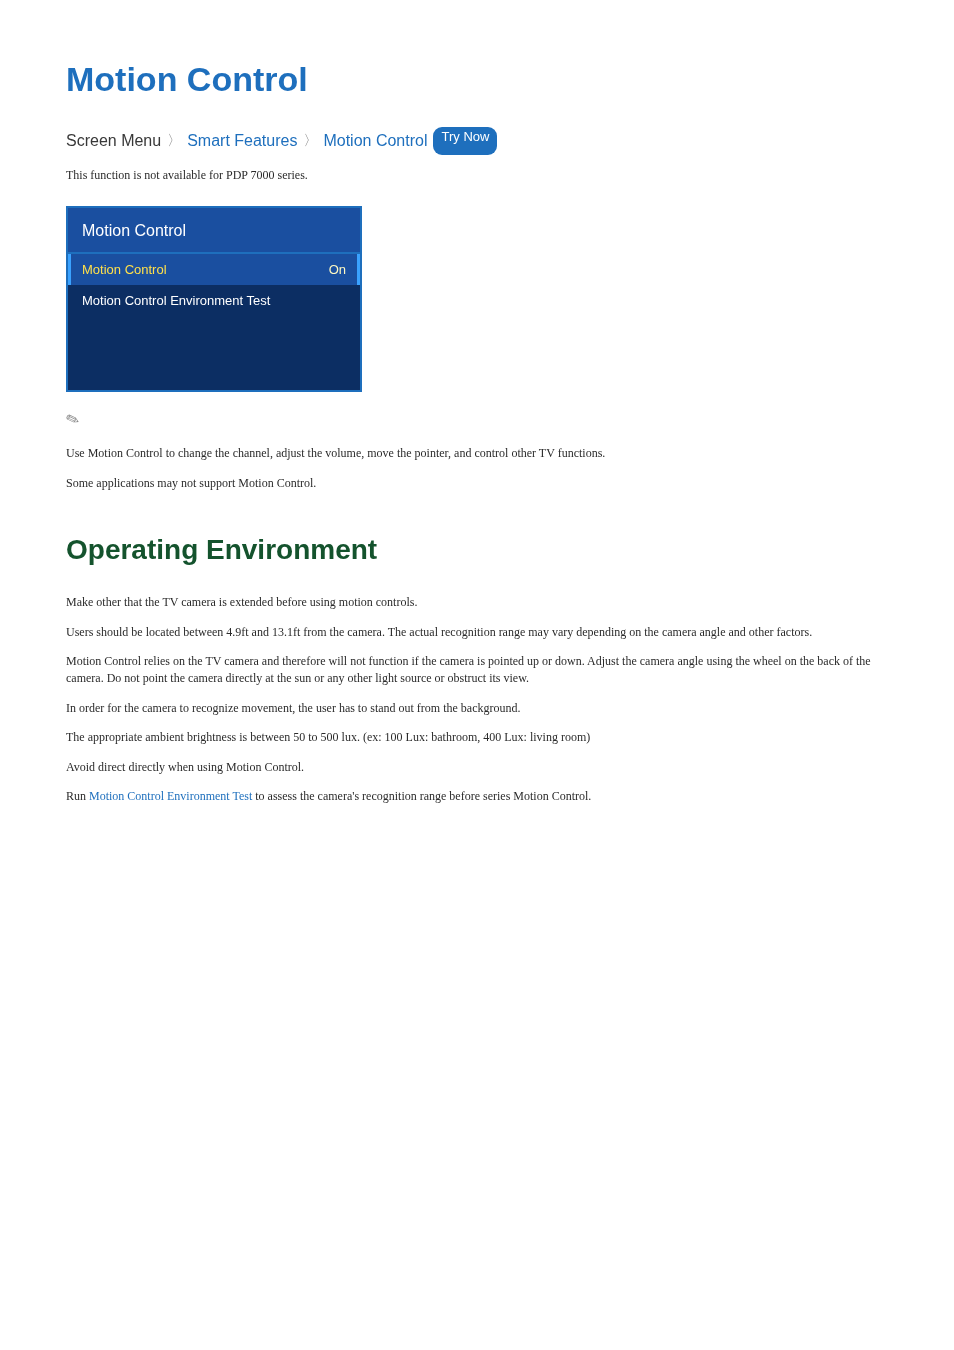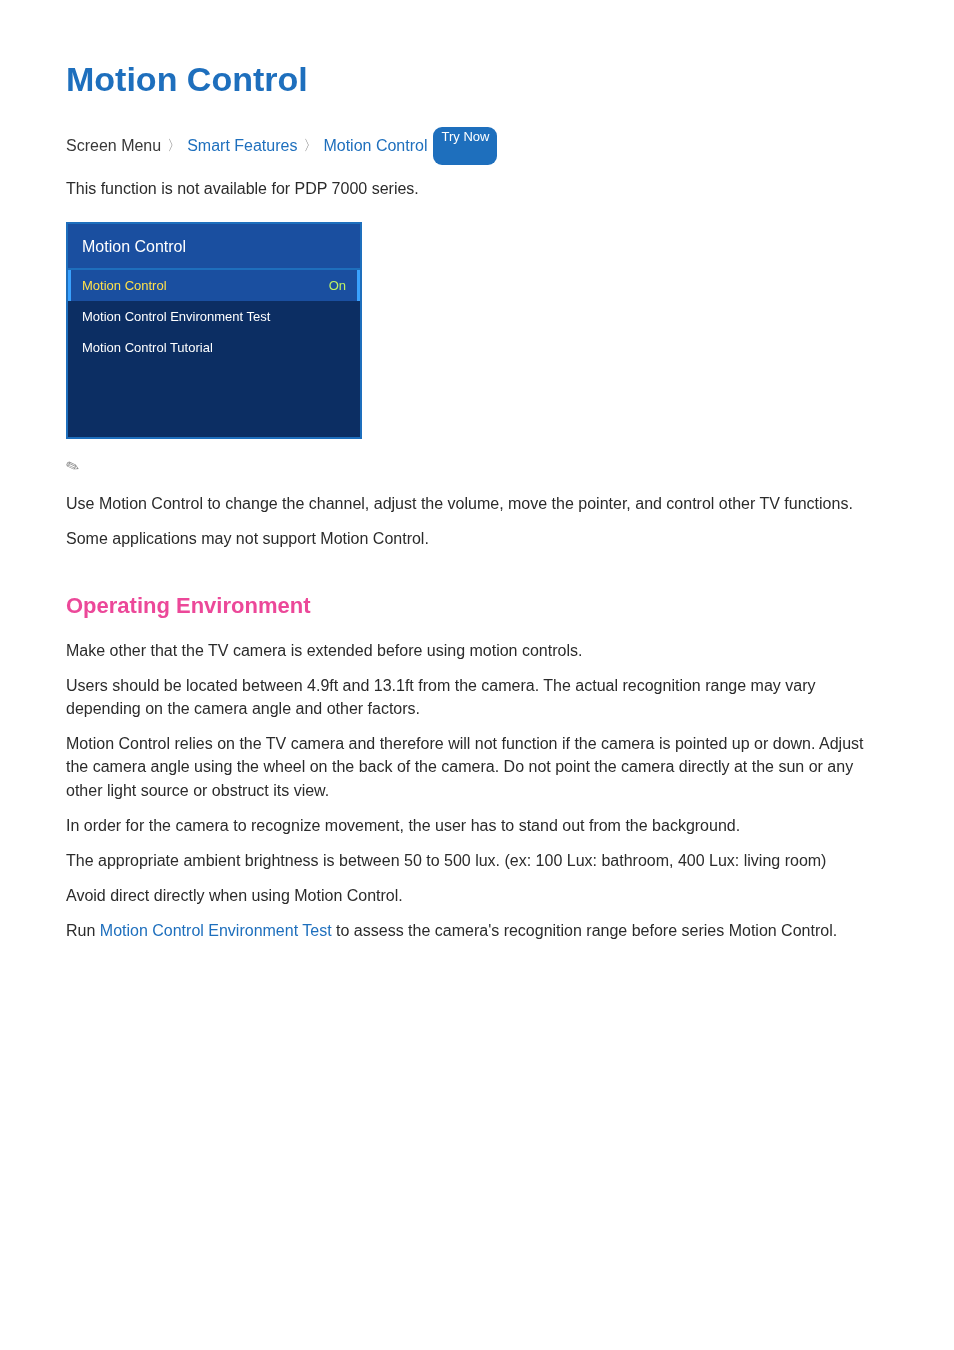--- a/index.html
+++ b/index.html
@@ -26,29 +26,30 @@
     flex-wrap: wrap;
     gap: 4px;
   }
   .breadcrumb .crumb-link { color: #1e6fbd; }
   .breadcrumb .chev { color: #8a8a8a; padding: 0 2px; font-size: 14px;}
   .try-now {
     display: inline-block;
     background: #1e6fbd;
     color: #fff;
     font-size: 13px;
-    padding: 2px 8px 21px 8px;
+    padding: 2px 8px 11px 8px;
     border-radius: 9px;
     margin-left: 2px;
   }
   p.body-text {
-    font-size: 16px;
+    font-size: 12px;
     color: #2b2b2b;
     line-height: 1.45;
     margin-bottom: 12px;
+    font-family: Liberation Serif, serif;
   }
   p.body-text .inline-link { color: #1e6fbd; }
 
   .panel {
     width: 296px;
     margin: 22px 0 18px 0;
     border: 2px solid #1e6fbd;
     background: #0c2e63;
   }
   .panel-header {
@@ -70,42 +71,42 @@
     font-size: 13px;
   }
   .panel-row.selected {
     background: #1a4fa0;
     border-left: 3px solid #3aa2ff;
     border-right: 3px solid #3aa2ff;
     padding-left: 11px;
     padding-right: 11px;
   }
   .panel-row.selected .row-label { color: #ffe04a; }
-  .panel-row.selected .row-value { color: #bef264; }
+  .panel-row.selected .row-value { color: #fef9c3; }
   .panel-row .row-value { color: #e9f2ff; }
 
   .note {
     display: flex;
     align-items: center;
     gap: 12px;
     color: #8a8a8a;
     font-size: 15px;
     margin-bottom: 16px;
   }
   .note-icon {
     color: #8a8a8a;
     transform: rotate(-20deg);
     font-size: 16px;
   }
 
   h2.section-title {
-    color: #ec4899;
-    font-size: 22px;
+    color: #14532d;
+    font-size: 28px;
     font-weight: 600;
-    margin: 42px 0 20px 0;
+    margin: 42px 0 28px 0;
   }
 </style>
 </head>
 <body>
 
 <h1 class="page-title">Motion Control</h1>
 
 <div class="breadcrumb">
   <span>Screen Menu</span>
   <span class="chev">〉</span>
@@ -121,24 +122,20 @@
   <div class="panel-header">Motion Control</div>
   <div class="panel-body">
     <div class="panel-row selected">
       <span class="row-label">Motion Control</span>
       <span class="row-value">On</span>
     </div>
     <div class="panel-row">
       <span class="row-label">Motion Control Environment Test</span>
       <span class="row-value"></span>
     </div>
-    <div class="panel-row">
-      <span class="row-label">Motion Control Tutorial</span>
-      <span class="row-value"></span>
-    </div>
   </div>
 </div>
 
 <div class="note">
   <span class="note-icon">✎</span>
 </div>
 
 <p class="body-text">Use Motion Control to change the channel, adjust the volume, move the pointer, and control other TV functions.</p>
 <p class="body-text">Some applications may not support Motion Control.</p>
 

